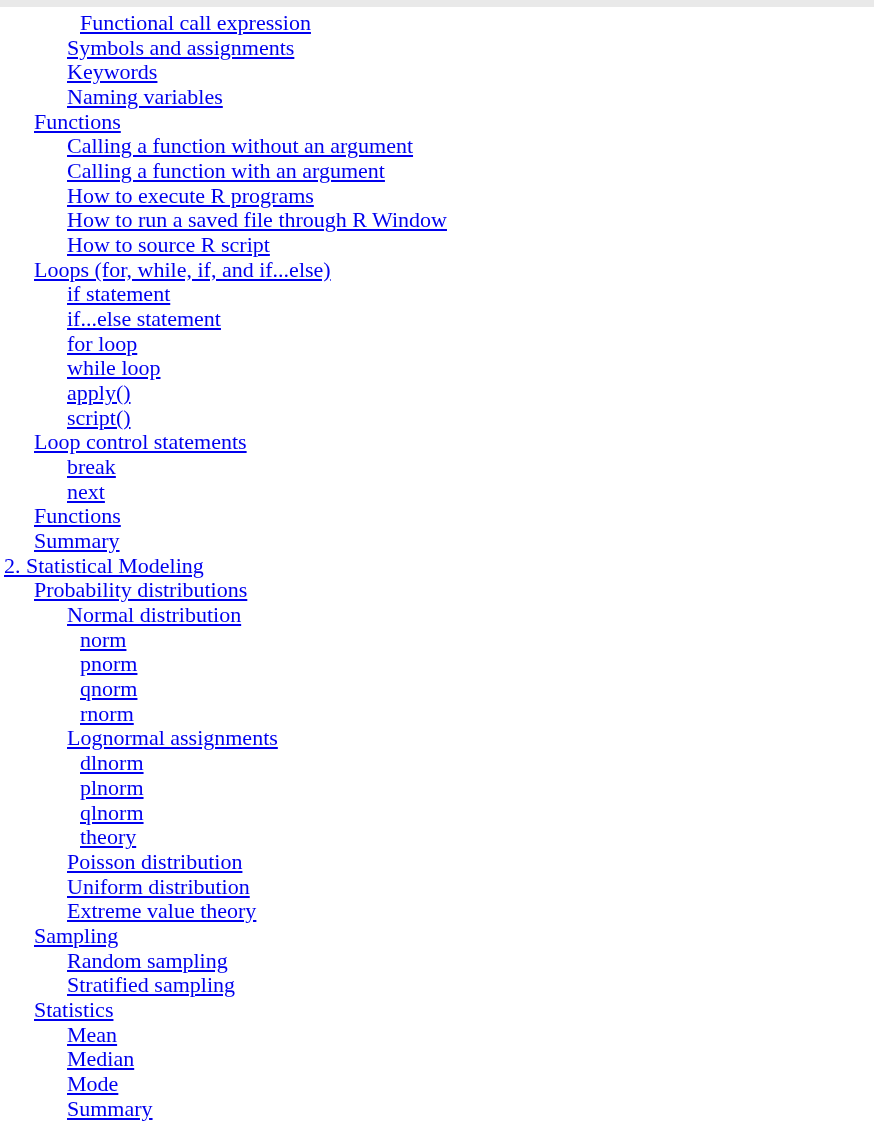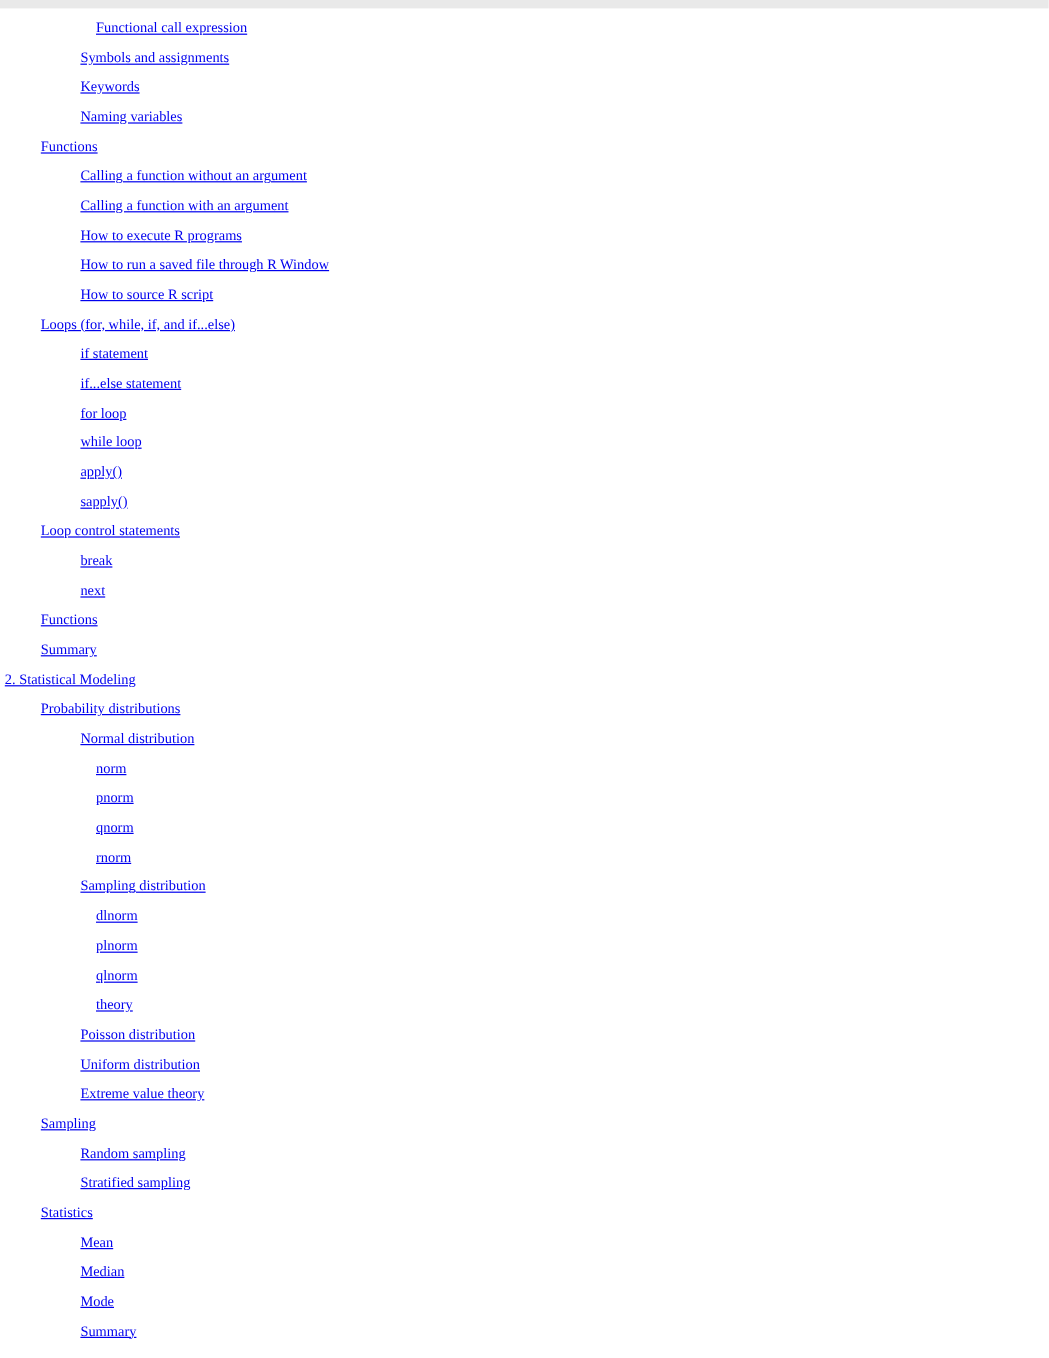--- a/index.html
+++ b/index.html
@@ -23,21 +23,21 @@
     line-height: 24.68px;
     white-space: nowrap;
   }
   .lvl0 { padding-left: 4px; }
   .lvl1 { padding-left: 34px; }
   .lvl2 { padding-left: 67px; }
   .lvl3 { padding-left: 80px; }
   a.toc-link {
     color: var(--link-color);
     text-decoration: underline;
-    font-size: 12px;
+    font-size: 22px;
     cursor: pointer;
   }
 </style>
 </head>
 <body>
 
 <div class="page">
   <div class="top-strip"></div>
   <nav class="toc" id="toc">
       <div class="toc-line lvl3"><a class="toc-link">Functional call expression</a></div>
@@ -49,34 +49,34 @@
       <div class="toc-line lvl2"><a class="toc-link">Calling a function with an argument</a></div>
       <div class="toc-line lvl2"><a class="toc-link">How to execute R programs</a></div>
       <div class="toc-line lvl2"><a class="toc-link">How to run a saved file through R Window</a></div>
       <div class="toc-line lvl2"><a class="toc-link">How to source R script</a></div>
       <div class="toc-line lvl1"><a class="toc-link">Loops (for, while, if, and if...else)</a></div>
       <div class="toc-line lvl2"><a class="toc-link">if statement</a></div>
       <div class="toc-line lvl2"><a class="toc-link">if...else statement</a></div>
       <div class="toc-line lvl2"><a class="toc-link">for loop</a></div>
       <div class="toc-line lvl2"><a class="toc-link">while loop</a></div>
       <div class="toc-line lvl2"><a class="toc-link">apply()</a></div>
-      <div class="toc-line lvl2"><a class="toc-link">sapply()</a></div>
+      <div class="toc-line lvl2"><a class="toc-link">script()</a></div>
       <div class="toc-line lvl1"><a class="toc-link">Loop control statements</a></div>
       <div class="toc-line lvl2"><a class="toc-link">break</a></div>
       <div class="toc-line lvl2"><a class="toc-link">next</a></div>
       <div class="toc-line lvl1"><a class="toc-link">Functions</a></div>
       <div class="toc-line lvl1"><a class="toc-link">Summary</a></div>
       <div class="toc-line lvl0"><a class="toc-link">2. Statistical Modeling</a></div>
       <div class="toc-line lvl1"><a class="toc-link">Probability distributions</a></div>
       <div class="toc-line lvl2"><a class="toc-link">Normal distribution</a></div>
       <div class="toc-line lvl3"><a class="toc-link">norm</a></div>
       <div class="toc-line lvl3"><a class="toc-link">pnorm</a></div>
       <div class="toc-line lvl3"><a class="toc-link">qnorm</a></div>
       <div class="toc-line lvl3"><a class="toc-link">rnorm</a></div>
-      <div class="toc-line lvl2"><a class="toc-link">Sampling distribution</a></div>
+      <div class="toc-line lvl2"><a class="toc-link">Lognormal assignments</a></div>
       <div class="toc-line lvl3"><a class="toc-link">dlnorm</a></div>
       <div class="toc-line lvl3"><a class="toc-link">plnorm</a></div>
       <div class="toc-line lvl3"><a class="toc-link">qlnorm</a></div>
       <div class="toc-line lvl3"><a class="toc-link">theory</a></div>
       <div class="toc-line lvl2"><a class="toc-link">Poisson distribution</a></div>
       <div class="toc-line lvl2"><a class="toc-link">Uniform distribution</a></div>
       <div class="toc-line lvl2"><a class="toc-link">Extreme value theory</a></div>
       <div class="toc-line lvl1"><a class="toc-link">Sampling</a></div>
       <div class="toc-line lvl2"><a class="toc-link">Random sampling</a></div>
       <div class="toc-line lvl2"><a class="toc-link">Stratified sampling</a></div>

